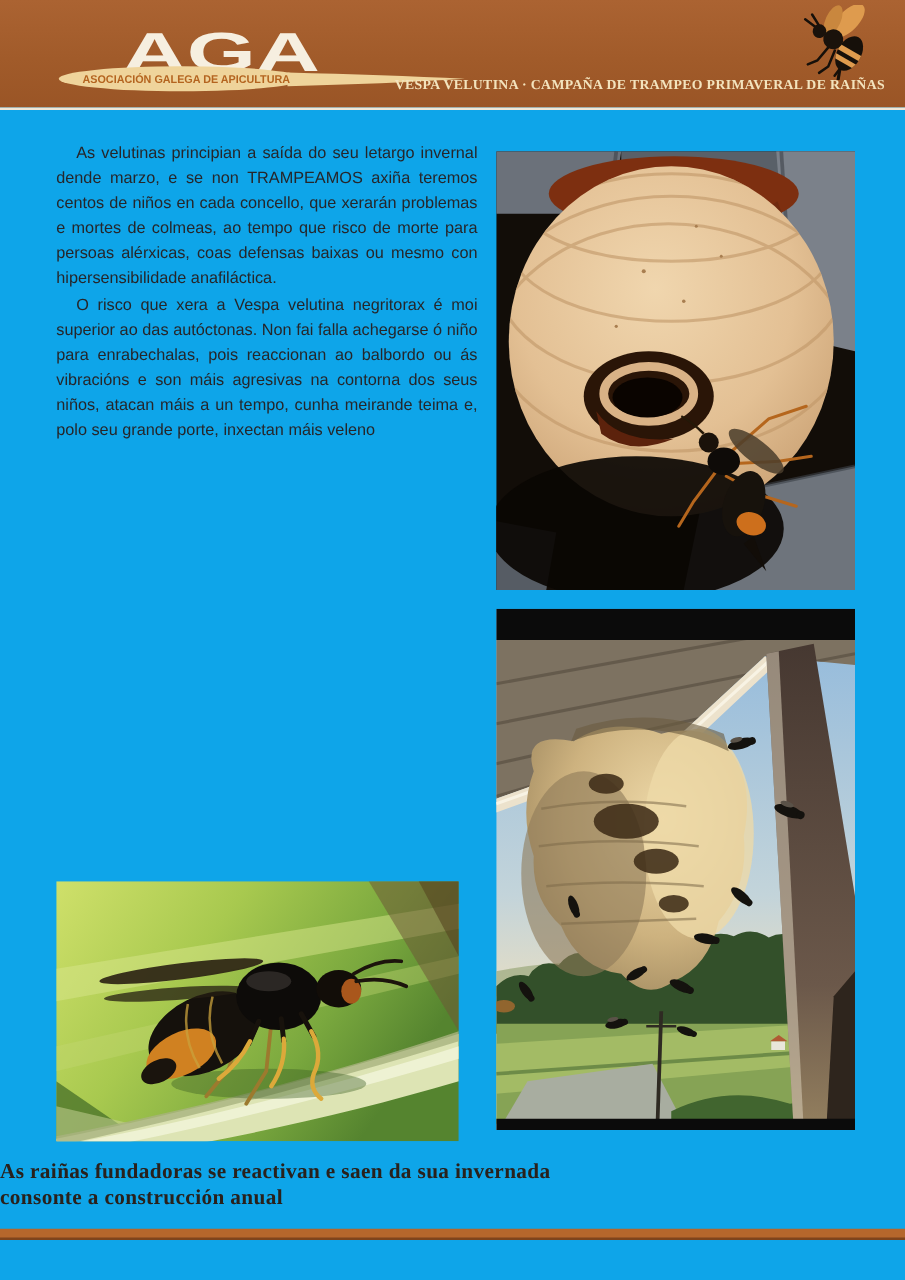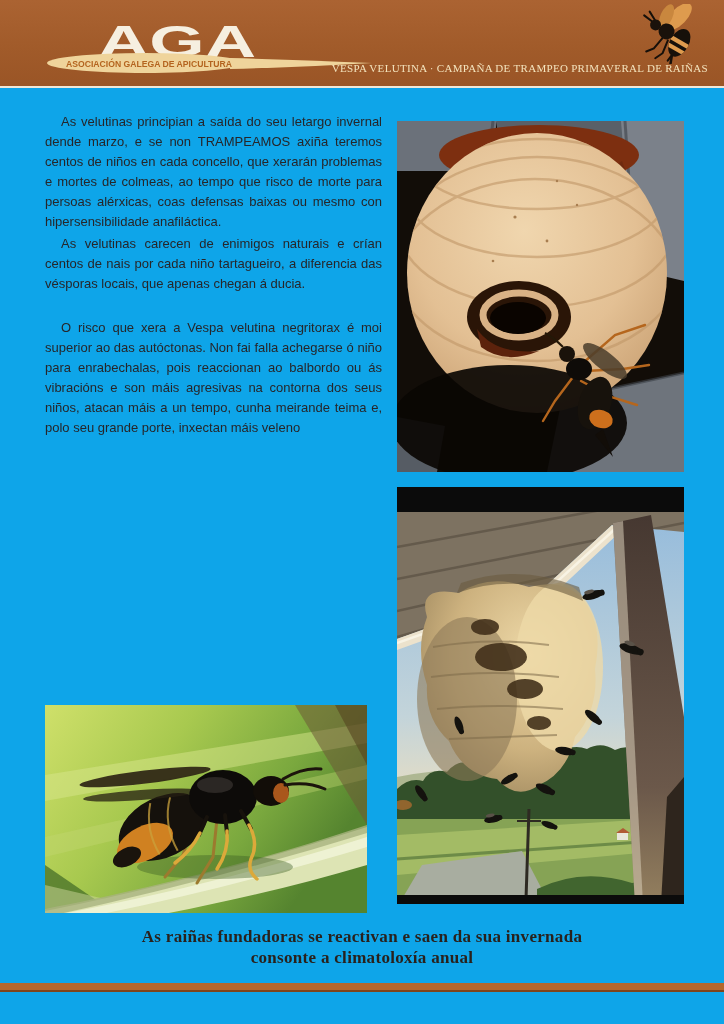--- a/index.html
+++ b/index.html
@@ -6,40 +6,40 @@
   body{width:724px;height:1024px;background:#ffffff;font-family:"Liberation Sans",sans-serif;}
   .page{position:absolute;top:0;left:0;width:724px;height:1024px;background:#0ea5e9;overflow:hidden;}
 
   
   .hdr{position:absolute;top:0;left:0;width:724px;height:86px;
        background:linear-gradient(180deg,#ab6332 0%,#a15b2a 55%,#9a5526 100%);
        border-bottom:2px solid #f0e6d6;}
   .logo{position:absolute;left:40px;top:10px;}
   .wasp{position:absolute;right:18px;top:4px;}
   .banner{position:absolute;right:16px;top:62px;font-family:"Liberation Serif",serif;
-          font-weight:normal;font-size:11px;letter-spacing:.3px;color:#f3e3bd;white-space:nowrap;}
+          font-weight:bold;font-size:11px;letter-spacing:.3px;color:#f3e3bd;white-space:nowrap;}
 
   
   .article{position:absolute;left:45px;top:112px;width:337px;color:#26262a;
            font-size:13px;line-height:1.54;text-align:justify;}
   .article p{margin:0 0 26px 0;text-indent:16px;}
   .article p.p2{margin-bottom:2px;}
   .article p.p3{margin-bottom:24px;}
   .article p.p4{margin-bottom:35px;}
   .article p.p5{margin-bottom:0;}
 
   
   figure{margin:0;padding:0;position:absolute;}
   .photo1{left:397px;top:121px;width:287px;height:351px;}
   .photo2{left:397px;top:487px;width:287px;height:417px;}
   .photo3{left:45px;top:705px;width:322px;height:208px;}
   .photo svg{display:block;}
 
   
-  .footnote{position:absolute;top:926px;left:0;width:724px;text-align:center;
+  .footnote{position:absolute;top:926px;left:0;width:724px;text-align:left;
             font-family:"Liberation Serif",serif;font-weight:bold;font-size:17px;
             line-height:1.26;color:#29211c;letter-spacing:.3px;}
   .footbar{position:absolute;top:983px;left:0;width:724px;height:7px;
            background:#b5672c;border-bottom:2px solid #7e441c;}
 </style>
 </head>
 <body>
 
 <div class="page">
 
@@ -76,21 +76,20 @@
         <circle cx="33" cy="27" r="8" fill="#1a120b"></circle>
         <circle cx="23" cy="19" r="5.5" fill="#1a120b"></circle>
       </g>
     </svg>
 
     <div class="banner">VESPA VELUTINA · CAMPAÑA DE TRAMPEO PRIMAVERAL DE RAIÑAS</div>
   </header>
 
   <section class="article">
     <p class="p2">As velutinas principian a saída do seu letargo invernal dende marzo, e se non TRAMPEAMOS axiña teremos centos de niños en cada concello, que xerarán problemas e mortes de colmeas, ao tempo que risco de morte para persoas alérxicas, coas defensas baixas ou mesmo con hipersensibilidade anafiláctica.</p>
-    <p class="p3">As velutinas carecen de enimigos naturais e crían centos de nais por cada niño tartagueiro, a diferencia das vésporas locais, que apenas chegan á ducia.</p>
     <p class="p4">O risco que xera a Vespa velutina negritorax é moi superior ao das autóctonas. Non fai falla achegarse ó niño para enrabechalas, pois reaccionan ao balbordo ou ás vibracións e son máis agresivas na contorna dos seus niños, atacan máis a un tempo, cunha meirande teima e, polo seu grande porte, inxectan máis veleno</p>
   </section>
 
   <figure class="photo photo1">
     <svg width="287" height="351" viewBox="0 0 287 351">
       <defs>
         <radialGradient id="ng1" cx="45%" cy="35%" r="78%">
           <stop offset="0%" stop-color="#f0d6ae"></stop>
           <stop offset="55%" stop-color="#e3c094"></stop>
           <stop offset="100%" stop-color="#c49a6c"></stop>
@@ -319,17 +318,17 @@
           <path d="M204 120 Q214 138 206 154 Q202 166 212 174"></path>
           <path d="M182 126 Q184 146 172 164"></path>
           <path d="M155 128 Q146 146 130 158"></path>
         </g>
       </g>
     </svg>
   </figure>
 
   <div class="footnote">
     <div>As raiñas fundadoras se reactivan e saen da sua invernada</div>
-    <div>consonte a climatoloxía anual</div>
+    <div>consonte a construcción anual</div>
   </div>
 
   <div class="footbar"></div>
 </div>
 
 </body></html>

